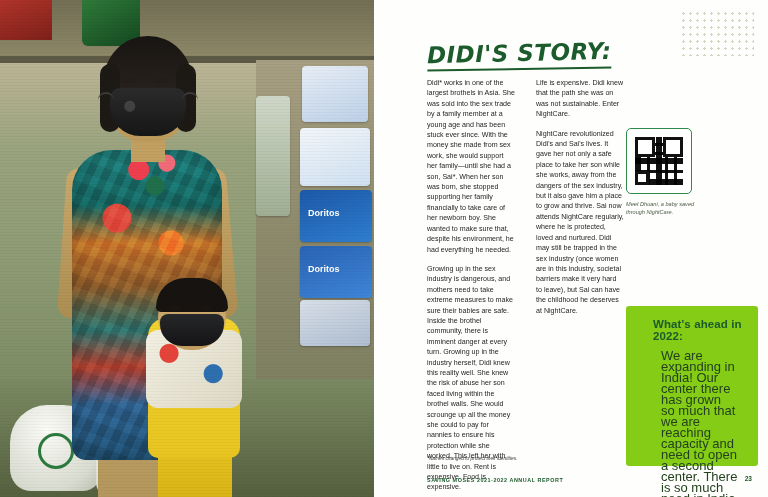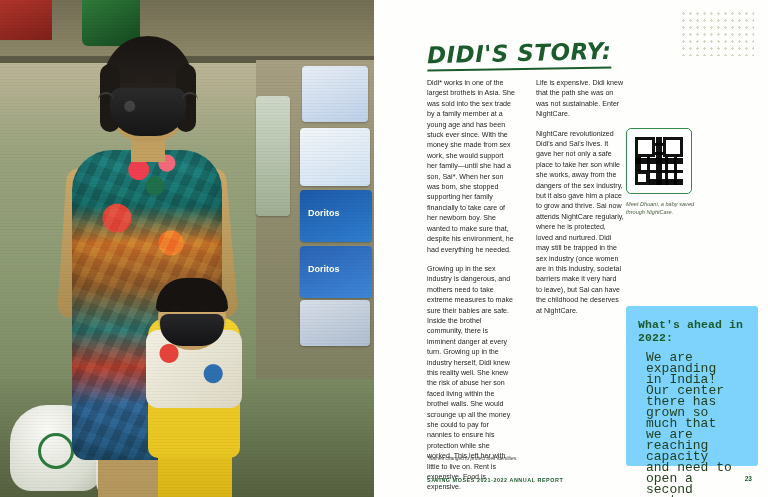--- a/index.html
+++ b/index.html
@@ -274,24 +274,23 @@
   .qr:before { left:0; top:0; }
   .qr:after { right:0; top:0; }
   .qr i { left:0; bottom:0; }
   .qr-caption {
     position:absolute; left:252px; top:200px; width:74px;
     font-size:5.6px; line-height:8px; color:#4d5c46; font-style:italic;
   }
 
   .green-box {
     position:absolute; left:252px; top:306px; width:132px; height:160px;
-    background:#7dd3fc;
+    background:#84cc16;
     border-radius:3px;
-    padding:12px 12px 10px 12px;
-    font-family:Liberation Mono, monospace;
+    padding:12px 12px 10px 27px;
   }
   .green-box h3 {
     margin:0 0 6px 0;
     font-size:11.5px;
     color:#1b5b2c;
     font-weight:bold;
     letter-spacing:.1px;
   }
   .green-box p {
     margin:8px;

